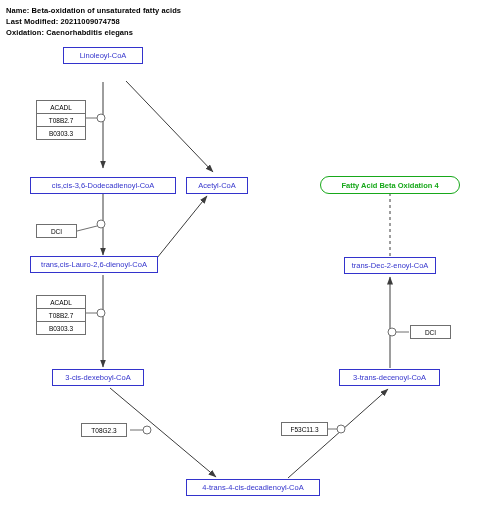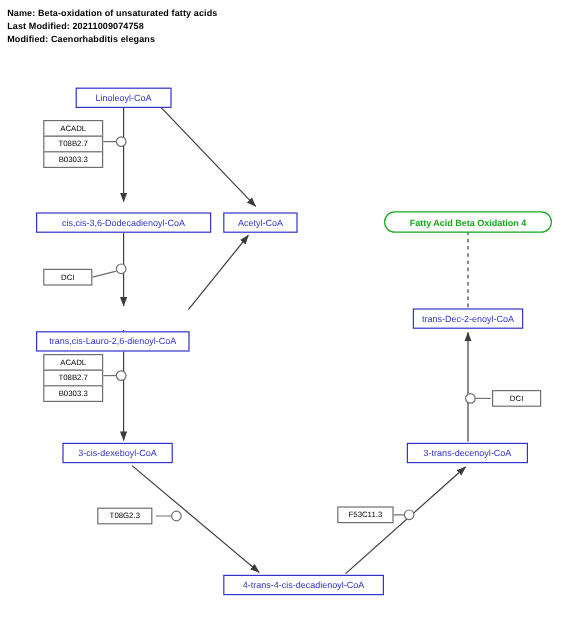--- a/index.html
+++ b/index.html
@@ -53,21 +53,21 @@
   .enz-group .enz{position:relative;left:0;top:0;margin-top:-1px;width:100%;}
   .enz-group .enz:first-child{margin-top:0;}
 </style>
 </head>
 <body>
 
 <div id="canvas">
 
   <div class="hdr hdr-1">Name: Beta-oxidation of unsaturated fatty acids</div>
   <div class="hdr hdr-2">Last Modified: 20211009074758</div>
-  <div class="hdr hdr-3">Modified: Caenorhabditis elegans</div>
+  <div class="hdr hdr-3">Oxidation: Caenorhabditis elegans</div>
 
   <svg class="edges" viewBox="0 0 480 516">
     <defs>
       <marker id="ah" markerWidth="9" markerHeight="9" refX="7.5" refY="3" orient="auto" markerUnits="strokeWidth">
         <path d="M0,0 L8,3 L0,6 z" fill="#3c3c3c"></path>
       </marker>
     </defs>
 
     <line x1="103" y1="82" x2="103" y2="168" stroke="#3c3c3c" stroke-width="1" marker-end="url(#ah)"></line>
 
@@ -97,37 +97,37 @@
 
     <line x1="110" y1="388" x2="216" y2="477" stroke="#3c3c3c" stroke-width="1" marker-end="url(#ah)"></line>
     <line x1="130" y1="430" x2="143" y2="430" stroke="#6f6f6f" stroke-width="1"></line>
     <circle cx="147" cy="430" r="4" fill="#ffffff" stroke="#6f6f6f" stroke-width="1"></circle>
 
     <line x1="288" y1="478" x2="388" y2="389" stroke="#3c3c3c" stroke-width="1" marker-end="url(#ah)"></line>
     <line x1="328" y1="429" x2="337" y2="429" stroke="#6f6f6f" stroke-width="1"></line>
     <circle cx="341" cy="429" r="4" fill="#ffffff" stroke="#6f6f6f" stroke-width="1"></circle>
   </svg>
 
-  <div class="node" style="left:63px;top:73px;width:80px;">Linoleoyl-CoA</div>
+  <div class="node" style="left:63px;top:47px;width:80px;">Linoleoyl-CoA</div>
 
   <div class="enz-group" style="left:36px;top:100px;width:50px;">
     <div class="enz">ACADL</div>
     <div class="enz">T08B2.7</div>
     <div class="enz">B0303.3</div>
   </div>
 
   <div class="node" style="left:30px;top:177px;width:146px;">cis,cis-3,6-Dodecadienoyl-CoA</div>
 
   <div class="node" style="left:186px;top:177px;width:62px;">Acetyl-CoA</div>
 
   <div class="pathway-node" style="left:320px;top:176px;width:140px;">Fatty Acid Beta Oxidation 4</div>
 
   <div class="enz" style="left:36px;top:224px;width:41px;">DCI</div>
 
-  <div class="node" style="left:30px;top:256px;width:128px;margin-top:20px;">trans,cis-Lauro-2,6-dienoyl-CoA</div>
+  <div class="node" style="left:30px;top:256px;width:128px;">trans,cis-Lauro-2,6-dienoyl-CoA</div>
 
   <div class="node" style="left:344px;top:257px;width:92px;">trans-Dec-2-enoyl-CoA</div>
 
   <div class="enz-group" style="left:36px;top:295px;width:50px;">
     <div class="enz">ACADL</div>
     <div class="enz">T08B2.7</div>
     <div class="enz">B0303.3</div>
   </div>
 
   <div class="enz" style="left:410px;top:325px;width:41px;">DCI</div>

